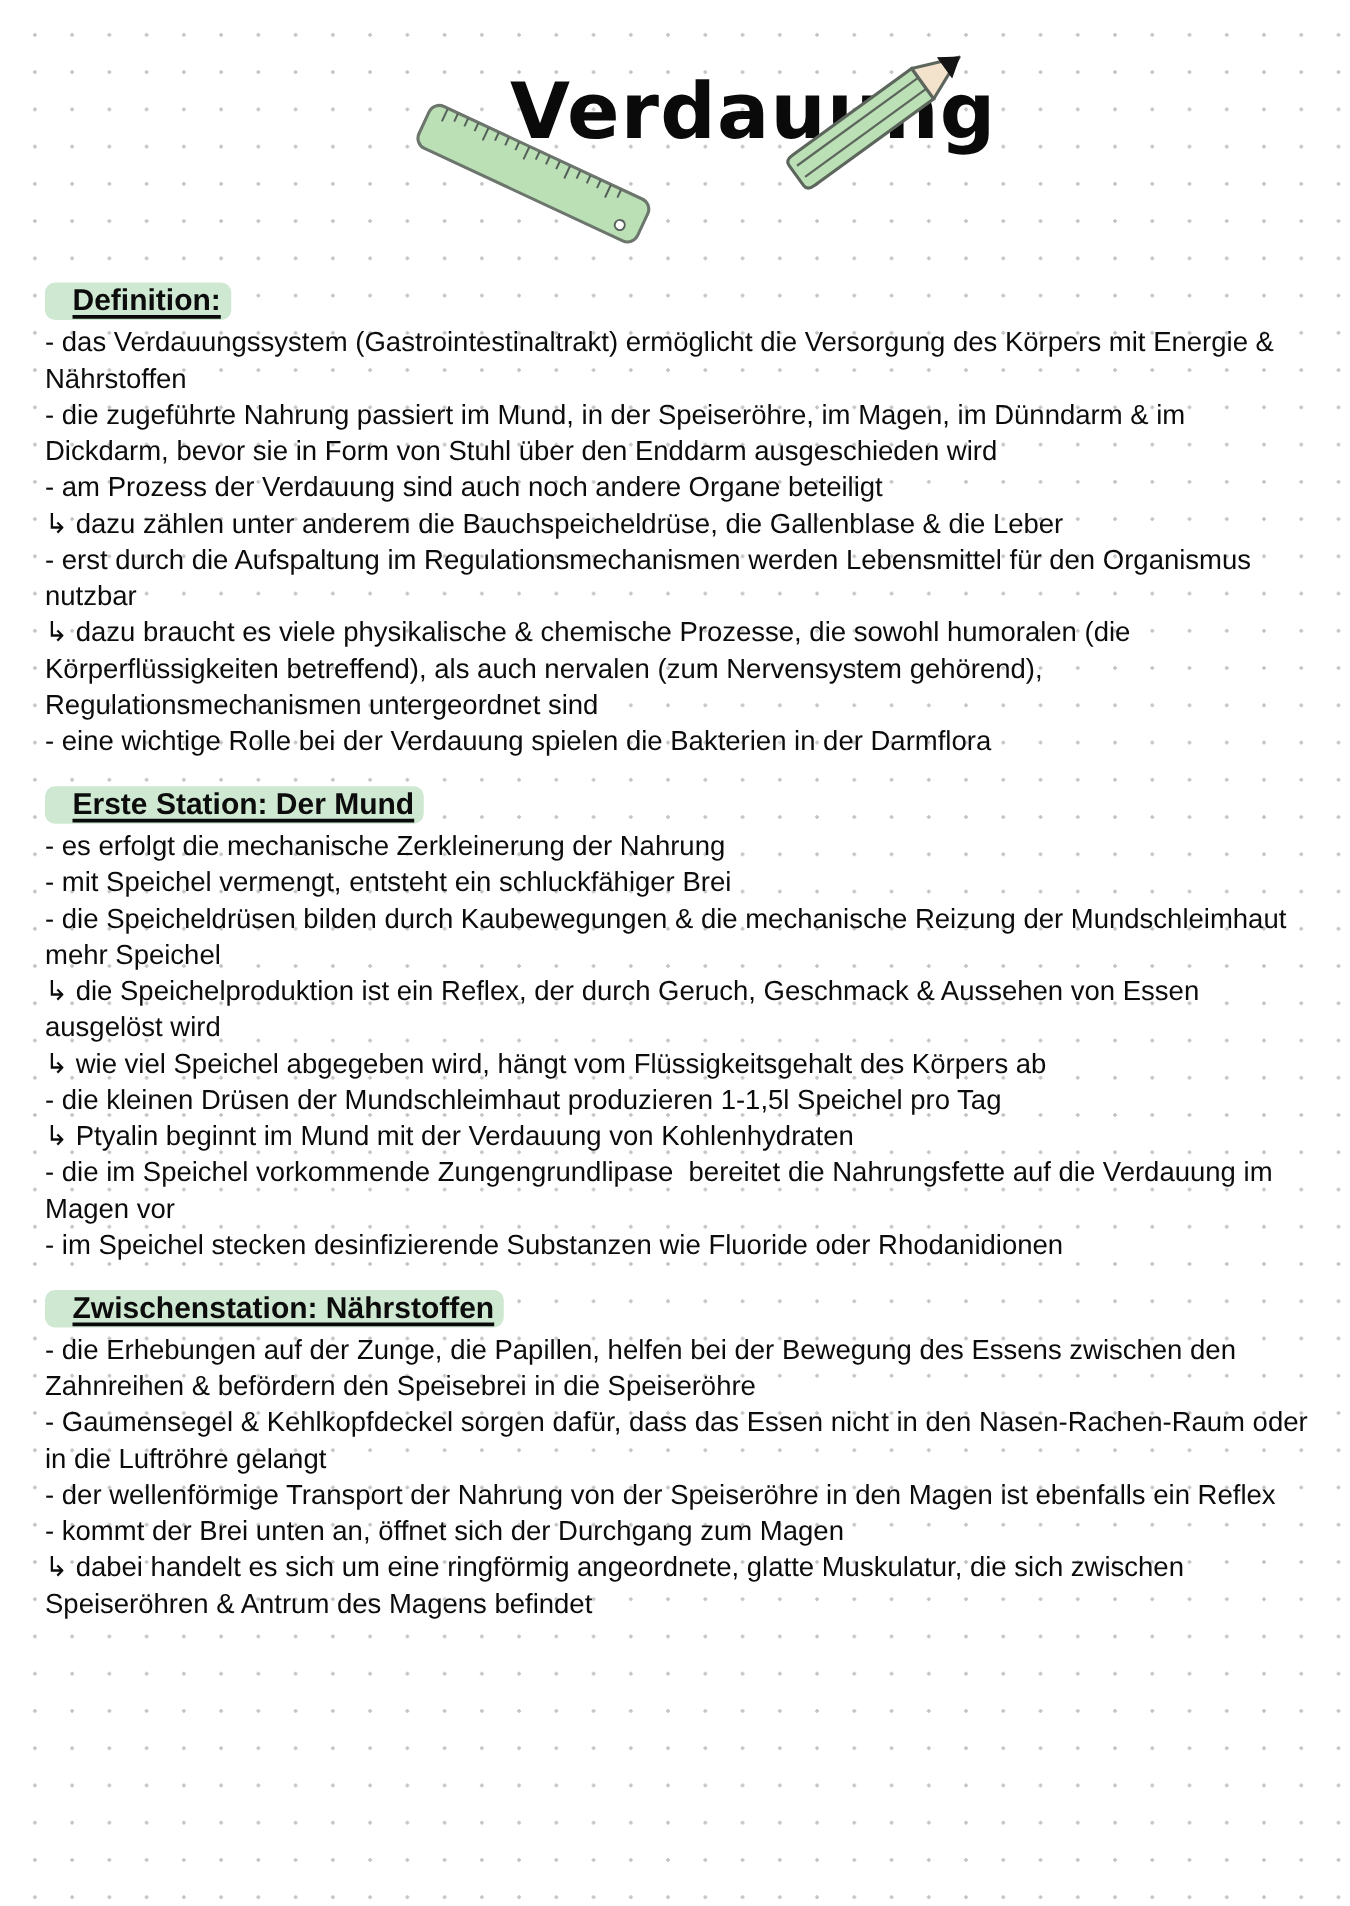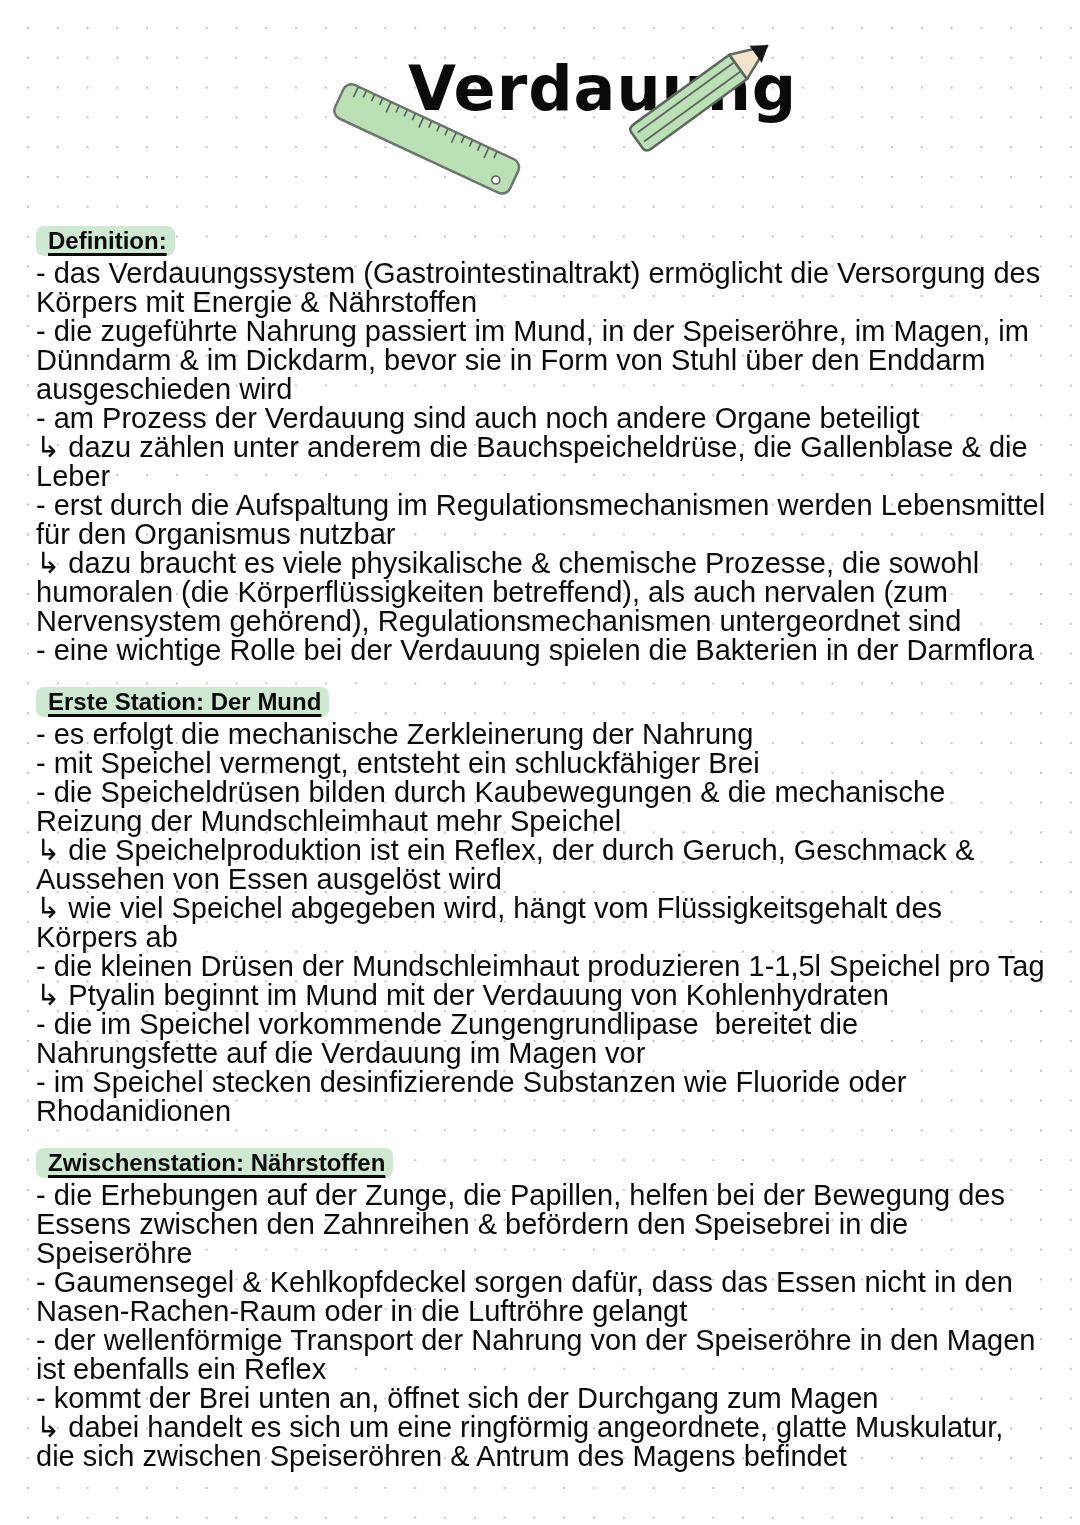--- a/index.html
+++ b/index.html
@@ -59,29 +59,29 @@
   .note-section{ margin: 0 0 22px 0; }
   .section-heading{
     margin: 0 0 3px 0;
     font-size: 24px;
     line-height: 30px;
     font-weight: bold;
   }
   .hl{
     background: var(--hl);
     border-radius: 8px;
-    padding: 1px 8px 2px 12px;
+    padding: 1px 8px 2px 22px;
     text-decoration: underline;
     text-decoration-thickness: 3px;
     text-underline-offset: 4px;
     text-decoration-color: #0a0a0a;
   }
   .line{
     margin: 0;
-    font-size: 29px;
+    font-size: 22px;
     line-height: 29px;
     white-space: pre-wrap;
     max-width: 1012px;
   }
 </style>
 </head>
 <body>
 
 <div class="page">
 

